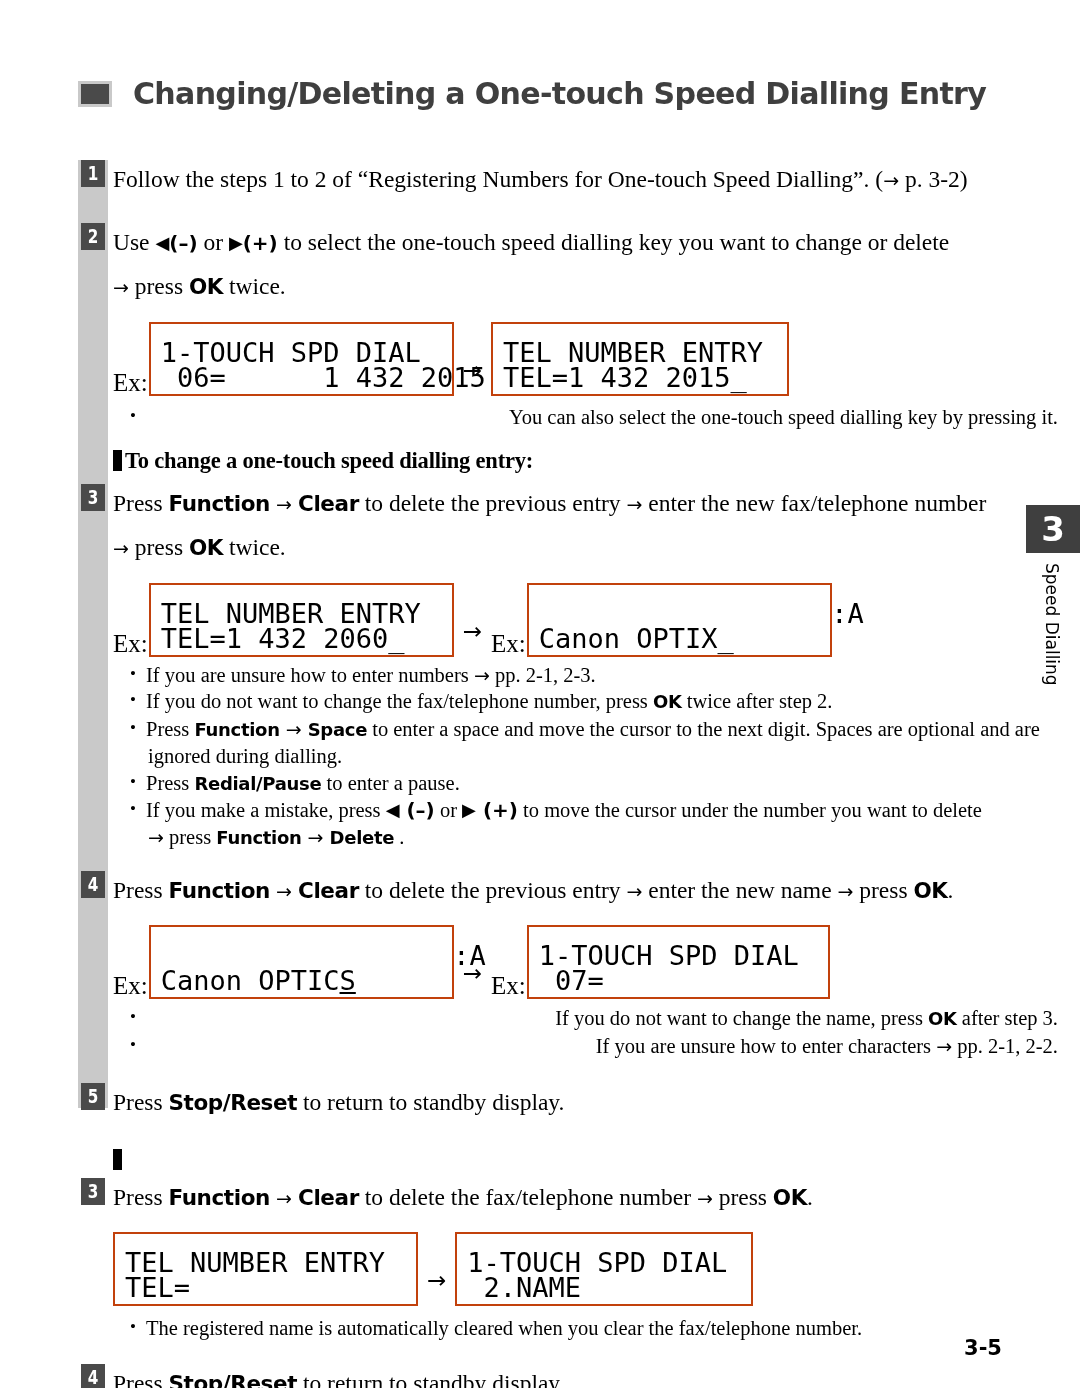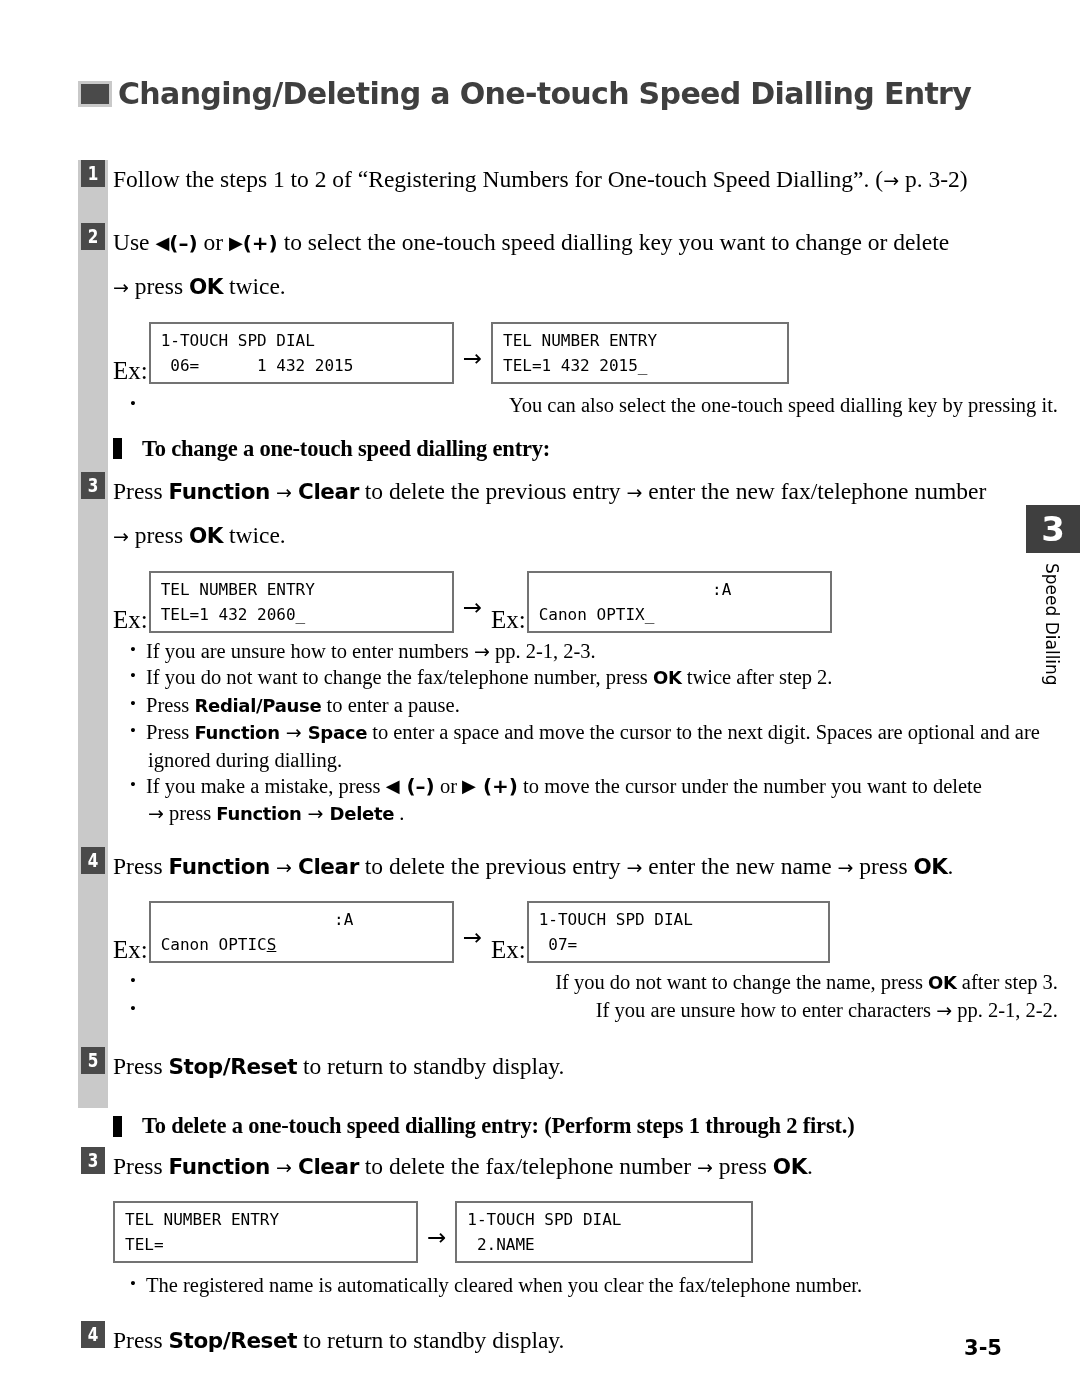--- a/index.html
+++ b/index.html
@@ -35,21 +35,21 @@
   }
 
   
   .doc-title {
     position: absolute;
     left: 78px;
     top: 76px;
     width: 980px;
     display: flex;
     align-items: center;
-    gap: 6px;
+    gap: 21px;
   }
   .title-bullet {
     width: 34px;
     height: 26px;
     background: #4a4a4a;
     border: 3px solid #c9c9c9;
     box-sizing: border-box;
     flex: none;
   }
   .title-text {
@@ -128,21 +128,21 @@
 
   
   .subhead {
     font-family: "DejaVu Sans", sans-serif;
     font-weight: bold;
     font-size: 20.5px;
     letter-spacing: -0.5px;
     color: #000;
     display: flex;
     align-items: center;
-    gap: 20px;
+    gap: 3px;
   }
   .subhead-serif {
     font-family: "Liberation Serif", serif;
     font-weight: bold;
     font-size: 22.5px;
     letter-spacing: -0.2px;
   }
   .sq {
     display: inline-block;
     width: 9px;
@@ -158,27 +158,27 @@
     gap: 0;
   }
   .ex-label {
     font-family: "Liberation Serif", serif;
     font-size: 25px;
     line-height: 19px;
     padding-bottom: 4px;
     padding-right: 1px;
   }
   .lcd {
-    border: 2px solid #737373;
+    border: 2px solid #c2410c;
     background: #ffffff;
     box-sizing: border-box;
     font-family: "DejaVu Sans Mono", monospace;
-    font-size: 16px;
+    font-size: 27px;
     line-height: 25px;
-    padding: 4px 8px 4px 10px;
+    padding: 16px 8px 4px 10px;
     white-space: pre;
   }
   .lcd-arrow {
     font-family: "DejaVu Sans", sans-serif;
     font-size: 23px;
     padding: 0 9px 14px 9px;
     line-height: 1;
   }
   .u {
     text-decoration: underline;
@@ -297,22 +297,22 @@
       <span class="ex-label">Ex:</span>
       <div class="lcd" style="width:305px;"><span>TEL NUMBER ENTRY</span><br><span>TEL=1 432 2060_</span></div>
       <span class="lcd-arrow">→</span>
       <span class="ex-label">Ex:</span>
       <div class="lcd" style="width:305px;"><span>                  :A</span><br><span>Canon OPTIX_</span></div>
     </div>
 
     <ul class="notes" style="margin-top:5px; margin-left:50px;">
       <li><span>If you are unsure how to enter numbers </span><span class="arr">→</span><span> pp. 2-1, 2-3.</span></li>
       <li><span>If you do not want to change the fax/telephone number, press </span><span class="key-sm">OK</span><span> twice after step 2.</span></li>
+      <li><span>Press </span><span class="key-sm">Function</span><span class="arr"> → </span><span class="key-sm">Space</span><span> to enter a space and move the cursor to the next digit. Spaces are optional and are</span><span class="cont">ignored during dialling.</span></li>
       <li><span>Press </span><span class="key-sm">Redial/Pause</span><span> to enter a pause.</span></li>
-      <li><span>Press </span><span class="key-sm">Function</span><span class="arr"> → </span><span class="key-sm">Space</span><span> to enter a space and move the cursor to the next digit. Spaces are optional and are</span><span class="cont">ignored during dialling.</span></li>
       <li><span>If you make a mistake, press </span><span class="tri">◀</span><span class="pm"> (–)</span><span> or </span><span class="tri">▶</span><span class="pm"> (+)</span><span> to move the cursor under the number you want to delete</span><span class="cont"><span class="arr">→</span><span> press </span><span class="key-sm">Function</span><span class="arr"> → </span><span class="key-sm">Delete</span><span> .</span></span></li>
     </ul>
 
     <div class="step" style="margin-top:18px;">
       <span class="step-badge">4</span>
       <div class="step-body"><span>Press </span><span class="key">Function</span><span class="arr"> <span>→</span> </span><span class="key">Clear</span><span> to delete the previous entry </span><span class="arr">→</span><span> enter the new name </span><span class="arr">→</span><span> press </span><span class="key">OK</span><span>.</span></div>
     </div>
 
     <div class="lcd-row" style="margin-top:12px; margin-left:35px;">
       <span class="ex-label">Ex:</span>
@@ -327,21 +327,20 @@
       <li><span>If you are unsure how to enter characters </span><span class="arr">→</span><span> pp. 2-1, 2-2.</span></li>
     </ul>
 
     <div class="step" style="margin-top:22px;">
       <span class="step-badge">5</span>
       <div class="step-body"><span>Press </span><span class="key">Stop/Reset</span><span> to return to standby display.</span></div>
     </div>
 
     <div class="subhead" style="margin-top:25px; margin-left:35px;">
       <span class="sq"></span>
-      <span class="subhead-serif">To delete a one-touch speed dialling entry: (Perform steps 1 through 2 first.)</span>
     </div>
 
     <div class="step" style="margin-top:6px;">
       <span class="step-badge">3</span>
       <div class="step-body"><span>Press </span><span class="key">Function</span><span class="arr"> <span>→</span> </span><span class="key">Clear</span><span> to delete the fax/telephone number </span><span class="arr">→</span><span> press </span><span class="key">OK</span><span>.</span></div>
     </div>
 
     <div class="lcd-row" style="margin-top:12px; margin-left:35px;">
       <div class="lcd" style="width:305px;"><span>TEL NUMBER ENTRY</span><br><span>TEL=</span></div>
       <span class="lcd-arrow">→</span>

